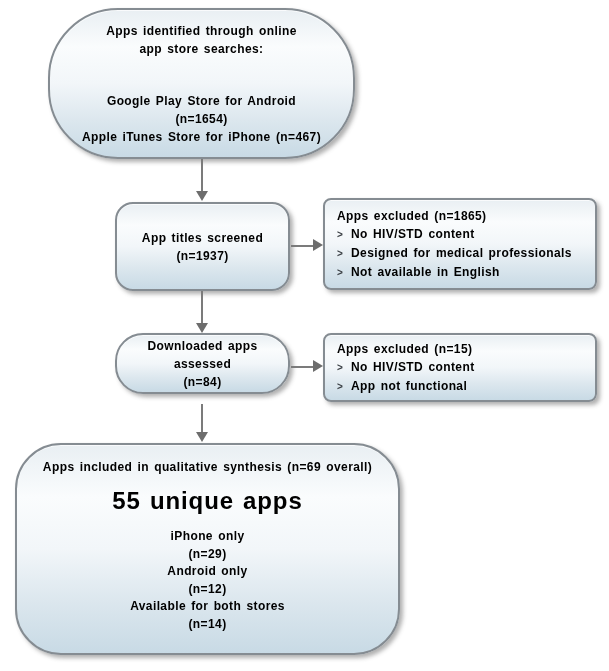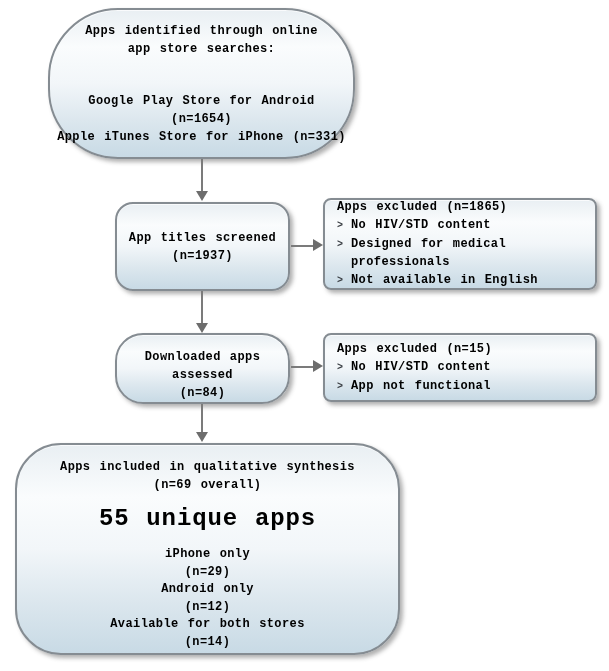--- a/index.html
+++ b/index.html
@@ -8,21 +8,21 @@
     background: #ffffff;
     width: 609px;
     height: 671px;
     overflow: hidden;
   }
   .canvas {
     position: relative;
     width: 609px;
     height: 671px;
     background: #ffffff;
-    font-family: Liberation Mono, monospace;
+    font-family: Liberation Sans, sans-serif;
     font-weight: bold;
     color: #000000;
     font-size: 12px;
     letter-spacing: 0.4px;
     word-spacing: 1.5px;
     line-height: 18px;
   }
   .node {
     position: absolute;
     box-sizing: border-box;
@@ -40,23 +40,22 @@
   .stadium {
     left: 48px; top: 8px; width: 307px; height: 151px;
     border-radius: 70px;
   }
   .stadium .para2 { margin-top: 34px; }
   .screened {
     left: 115px; top: 202px; width: 175px; height: 89px;
     border-radius: 18px;
   }
   .assessed {
-    left: 115px; top: 333px; width: 175px; height: 71px;
+    left: 115px; top: 333px; width: 175px; height: 61px;
     border-radius: 28px;
-    justify-content: flex-end;
   }
   .excl {
     border-radius: 8px;
     display: flex;
     flex-direction: column;
     justify-content: center;
     padding: 0 12px;
     text-align: left;
   }
   .excl1 { left: 323px; top: 198px; width: 274px; height: 92px; }
@@ -105,21 +104,21 @@
 <div class="canvas">
 
   <div class="node stadium center-txt">
     <div class="para1">
       <div>Apps identified through online</div>
       <div>app store searches:</div>
     </div>
     <div class="para2">
       <div>Google Play Store for Android</div>
       <div>(n=1654)</div>
-      <div>Apple iTunes Store for iPhone (n=331)</div>
+      <div>Apple iTunes Store for iPhone (n=467)</div>
     </div>
   </div>
 
   <div class="vline" style="left:201px; top:159px; height:33px;"></div>
   <div class="head-down" style="left:196px; top:191px;"></div>
 
   <div class="node screened center-txt">
     <div>App titles screened</div>
     <div>(n=1937)</div>
   </div>

